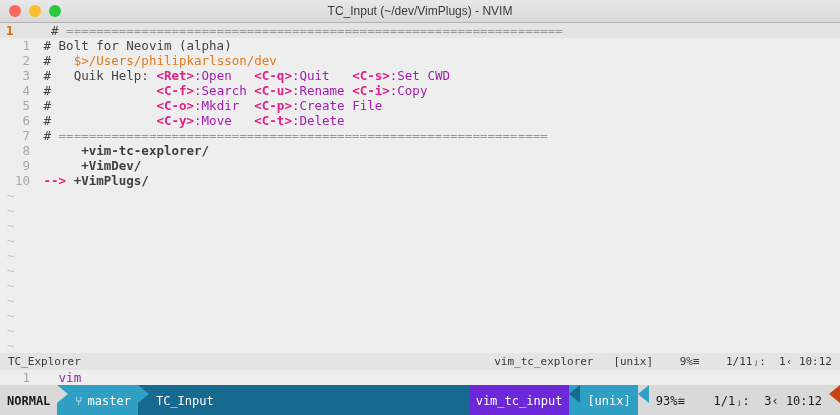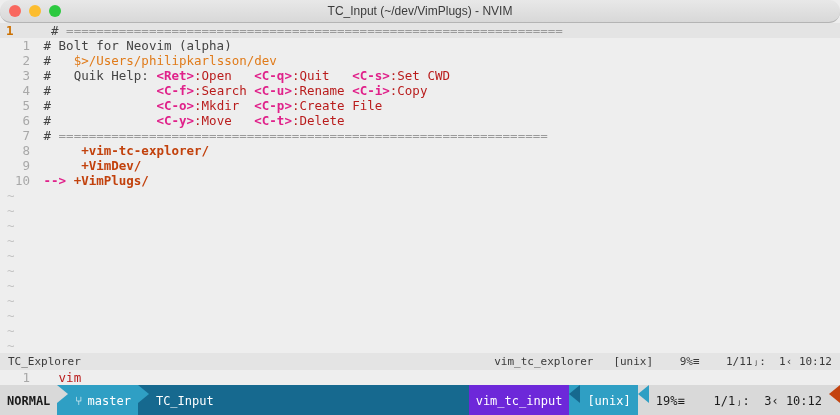--- a/index.html
+++ b/index.html
@@ -17,21 +17,20 @@
   }
 
   
   .titlebar {
     position: relative;
     height: 22px;
     background: linear-gradient(to bottom, #e8e8e8, #d8d8d8);
     border-bottom: 1px solid #b4b4b4;
     display: flex;
     align-items: center;
-    border-radius: 11px;
   }
   .lights {
     display: flex;
     gap: 8px;
     padding-left: 9px;
   }
   .light {
     width: 12px;
     height: 12px;
     border-radius: 50%;
@@ -84,22 +83,22 @@
     font-weight: bold;
   }
   .row.cursorline { background: #e4e4e4; }
 
   .txt { flex: 1; color: #3a3a3a; }
 
   .c-comment { color: #444444; }
   .c-eq      { color: #9a9a9a; }
   .c-path    { color: #e07b1a; }
   .c-key     { color: #e0218a; font-weight: bold; }
-  .c-desc    { color: #b91c1c; }
-  .c-dir     { color: #c2410c; font-weight: bold; }
+  .c-desc    { color: #a21caf; }
+  .c-dir     { color: #404040; font-weight: bold; }
   .c-arrow   { color: #e0218a; font-weight: bold; }
   .c-tilde   { color: #c4c4c4; }
 
   
   .statusline-plain {
     height: 17px;
     line-height: 17px;
     font-size: 11px;
     color: #3a3a3a;
     background: #e4e4e4;
@@ -261,21 +260,21 @@
         <span class="branch-glyph">⑂</span><span>master</span>
       </span>
       <span class="sep sep-r b-to-f"></span>
       <span class="al al-file">TC_Input</span>
       <span class="al-fill"></span>
       <span class="al al-ftype">vim_tc_input</span>
       <span class="sep sep-l f-to-e"></span>
       <span class="al al-enc">[unix]</span>
       <span class="sep sep-l e-to-p"></span>
       <span class="al al-pos">
-        <span>19%</span><span>≡</span>&nbsp;&nbsp;&nbsp;&nbsp;<span>1/1</span><span>ⱼ</span><span>:</span>&nbsp;&nbsp;<span>3</span><span>‹</span>&nbsp;<span>10:12</span>
+        <span>93%</span><span>≡</span>&nbsp;&nbsp;&nbsp;&nbsp;<span>1/1</span><span>ⱼ</span><span>:</span>&nbsp;&nbsp;<span>3</span><span>‹</span>&nbsp;<span>10:12</span>
       </span>
       <span class="sep sep-l tail"></span>
     </div>
 
     <div class="cmdline">
       <span class="cmd-cursor"></span><span>:TcExpUp</span>
     </div>
 
   </div>
 </div>

